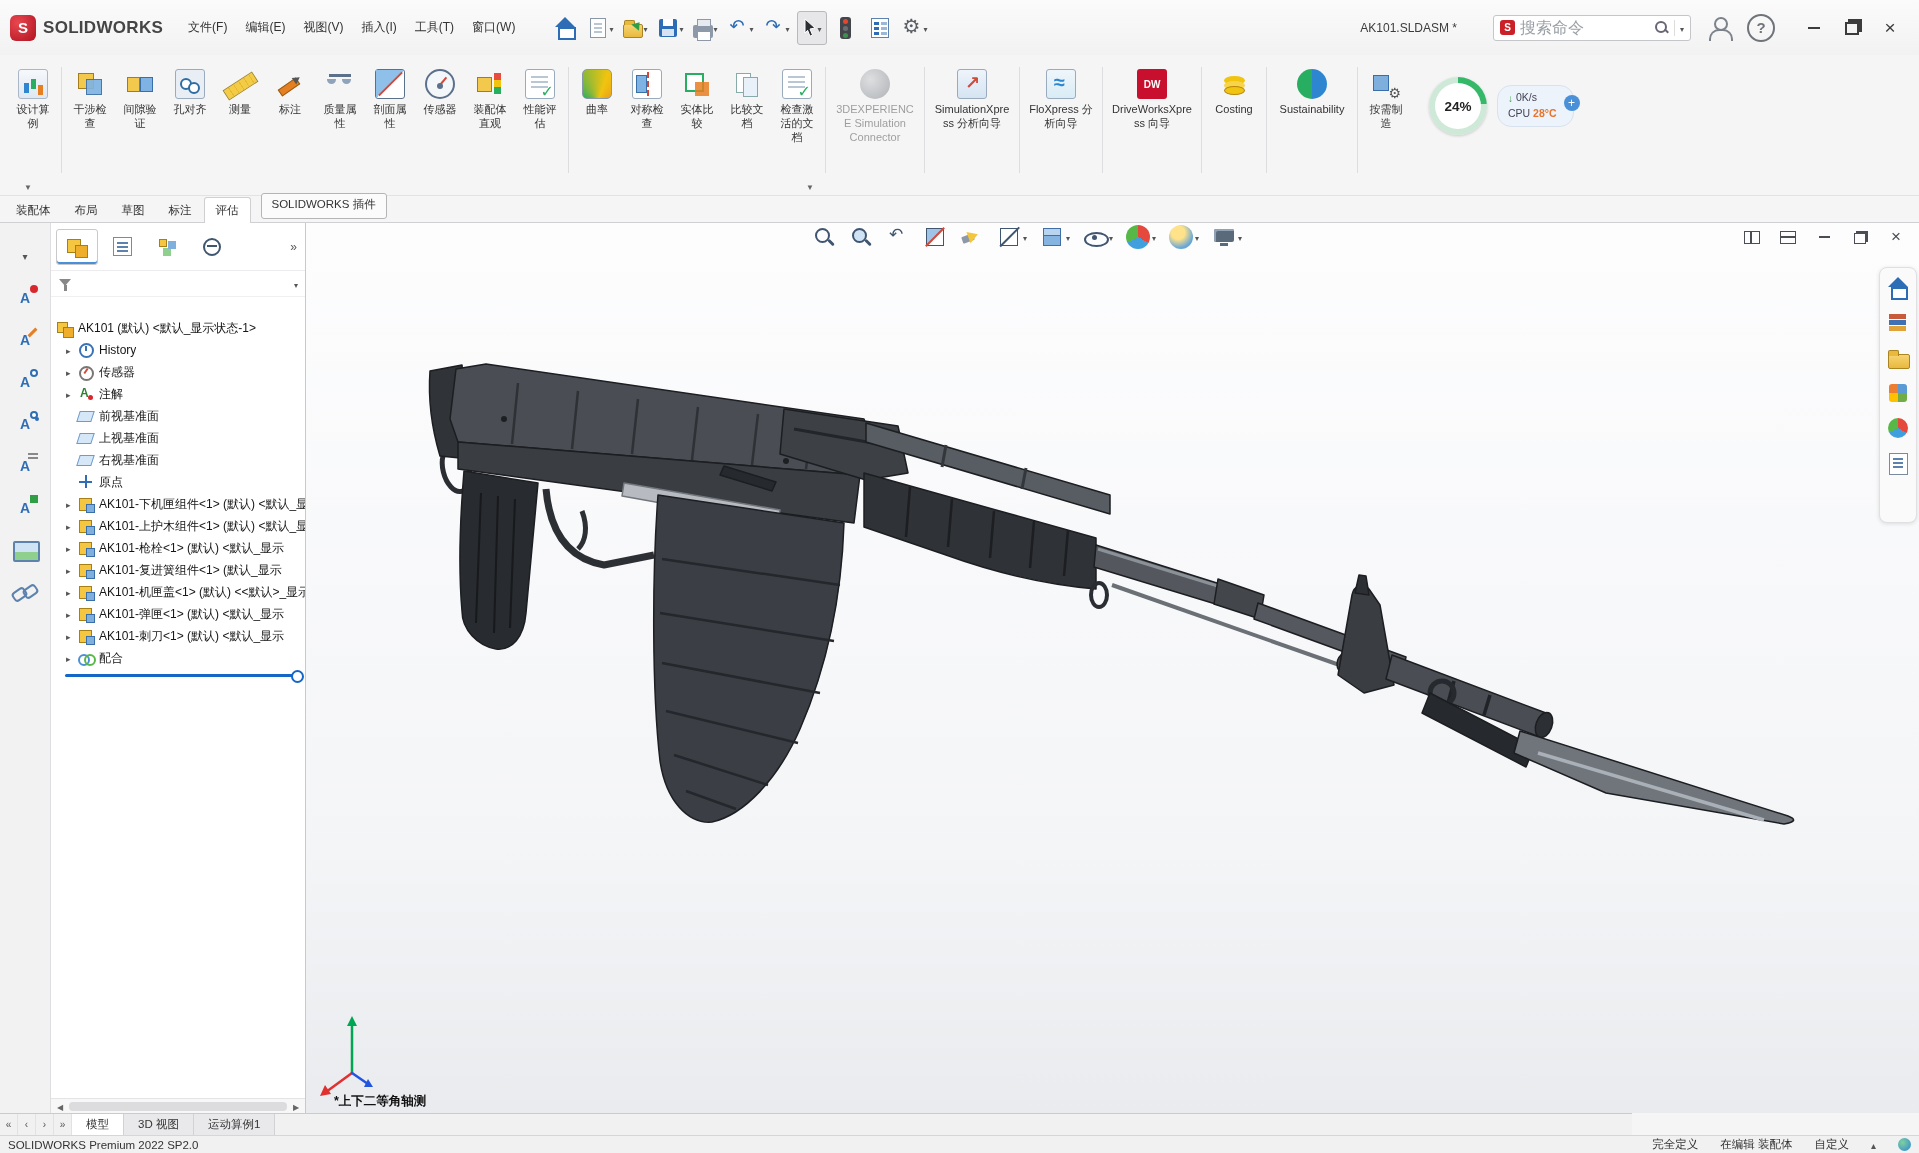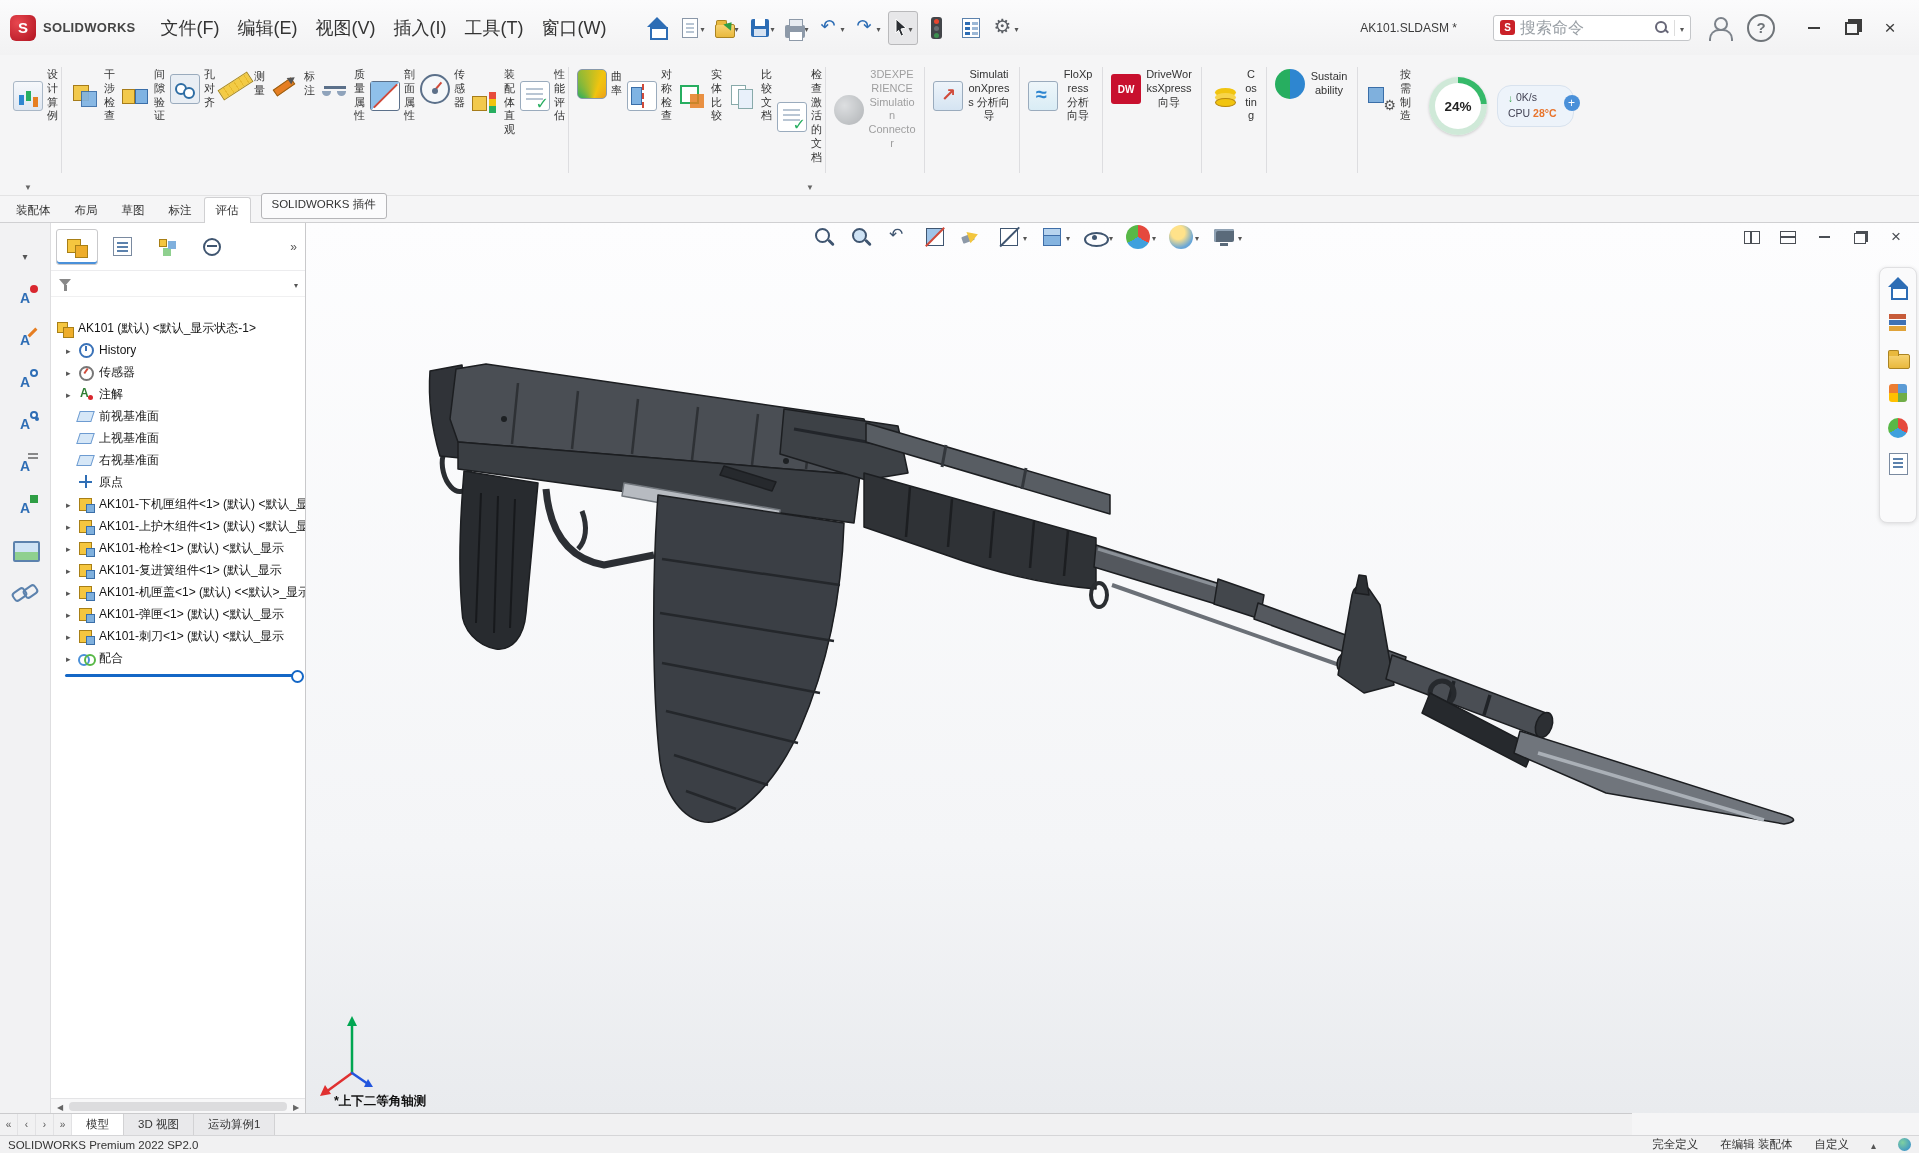--- a/index.html
+++ b/index.html
@@ -5,22 +5,22 @@
 *{margin:0;padding:0;box-sizing:border-box}
 html,body{width:1919px;height:1153px;overflow:hidden}
 body{font-family:"Liberation Sans","DejaVu Sans",sans-serif;font-size:12px;color:#222;background:#f5f5f6;position:relative}
 input{font-family:inherit}
 .dd::before{content:"▾";font-size:8px;color:#555}
 
 #titlebar{position:absolute;left:0;top:0;width:1919px;height:55px;display:flex;align-items:center;padding:0 10px;background:linear-gradient(#fbfbfc,#f2f2f3)}
 .logo{display:flex;align-items:center;gap:7px;margin-right:16px}
 .logo-mark{width:26px;height:26px;border-radius:6px;background:radial-gradient(circle at 30% 30%,#e8474f,#b01320);position:relative}
 .logo-mark::after{content:"S";position:absolute;inset:0;display:flex;align-items:center;justify-content:center;color:#fff;font-weight:bold;font-size:15px}
-.logo-text{font-size:13px;font-weight:bold;color:#454545;letter-spacing:.3px}
-.menu{padding:5px 9px;font-size:18px;color:#333;border-radius:3px;white-space:nowrap}
+.logo-text{font-size:17px;font-weight:bold;color:#454545;letter-spacing:.3px}
+.menu{padding:5px 9px;font-size:12px;color:#333;border-radius:3px;white-space:nowrap}
 .tb{display:flex;align-items:center;margin-left:26px;gap:4px}
 .tbtn{height:34px;min-width:30px;display:flex;align-items:center;justify-content:center;border-radius:3px;position:relative;padding:0 3px}
 .tbtn.sel{background:#e7e7e9;border:1px solid #b9b9bb}
 .tbi{width:22px;height:22px;position:relative;display:inline-block}
 .tbi-home::before{content:"";position:absolute;left:4px;top:10px;width:14px;height:9px;background:#fff;border:2px solid #2d6db5}
 .tbi-home::after{content:"";position:absolute;left:1px;top:0;border-left:10px solid transparent;border-right:10px solid transparent;border-bottom:10px solid #2d6db5}
 .tbi-new{width:16px;height:20px;background:#fff;border:1px solid #8a97a8;margin:1px 3px;position:relative}
 .tbi-new::before{content:"";position:absolute;left:3px;top:4px;width:8px;height:2px;background:#b9c6d4;box-shadow:0 4px 0 #b9c6d4,0 8px 0 #b9c6d4}
 .tbi-open{width:20px;height:14px;background:linear-gradient(#f7d372,#e9b93e);border:1px solid #ab8422;border-radius:2px;margin-top:6px;position:relative}
 .tbi-open::before{content:"";position:absolute;left:0;top:-5px;width:9px;height:4px;background:#e9b93e;border:1px solid #ab8422;border-bottom:none;border-radius:2px 2px 0 0}
@@ -54,21 +54,21 @@
 .user-ico::after{content:"";position:absolute;left:4px;bottom:1px;width:20px;height:10px;border-radius:10px 10px 0 0;border:2px solid #7c828a;border-bottom:none}
 .help-ico{border:2px solid #6f7479;display:flex;align-items:center;justify-content:center}
 .help-ico::before{content:"?";color:#6f7479;font-weight:bold;font-size:15px}
 .winbtns{display:flex;margin-left:20px}
 .wbtn{width:38px;height:34px;display:flex;align-items:center;justify-content:center;color:#3c3c3c}
 .wb-min::before{content:"";width:12px;height:2px;background:#3c3c3c}
 .wb-max::before{content:"";width:10px;height:9px;border:2px solid #3c3c3c;background:#f5f5f6;box-shadow:3px -3px 0 0 #3c3c3c;margin-top:2px}
 .wb-close::before{content:"×";font-size:19px}
 
 #ribbon{position:absolute;left:0;top:55px;width:1919px;height:141px;background:#f5f5f6;display:flex;align-items:flex-start;padding:10px 6px 0 8px;border-bottom:1px solid #e3e3e4}
-.rbtn{width:50px;display:flex;flex-direction:row;align-items:center;gap:4px;padding:3px 5px;border-radius:3px;flex:none}
+.rbtn{width:50px;display:flex;flex-direction:column;align-items:center;gap:4px;padding:3px 5px;border-radius:3px;flex:none}
 .w58{width:58px}.w76{width:76px}.w84{width:84px}.w88{width:88px}.w92{width:92px}
 .rlbl{font-size:11px;line-height:1.25;text-align:center;color:#333;word-break:break-word}
 .rbtn.disabled{opacity:.45;filter:grayscale(.9)}
 .rsep{width:1px;height:106px;background:#dddde0;margin:2px 3px;flex:none}
 .ric{width:30px;height:30px;border-radius:3px;position:relative;flex:none;margin-top:1px}
 .ic-study{background:linear-gradient(180deg,#f6f8fb,#dfe7f2);border:1px solid #a9b7c6}
 .ic-study::after{content:"";position:absolute;left:5px;bottom:5px;width:5px;height:10px;background:#2e86d0;box-shadow:7px -4px 0 #27ae60,14px 2px 0 #e67e22}
 .ic-cubes2::before{content:"";position:absolute;left:3px;top:4px;width:14px;height:14px;background:#f2c94c;border:1px solid #a67c1a}
 .ic-cubes2::after{content:"";position:absolute;right:3px;bottom:4px;width:14px;height:14px;background:#7fb3e3;border:1px solid #3a6ea8;opacity:.92}
 .ic-gap::before{content:"";position:absolute;left:2px;top:8px;width:11px;height:13px;background:#f2c94c;border:1px solid #a67c1a}

